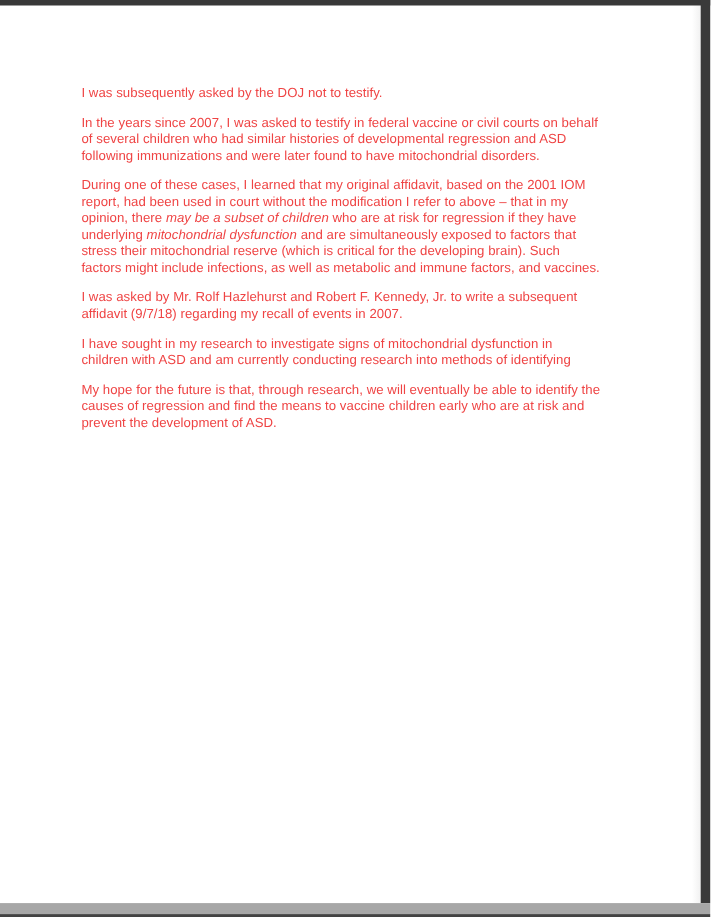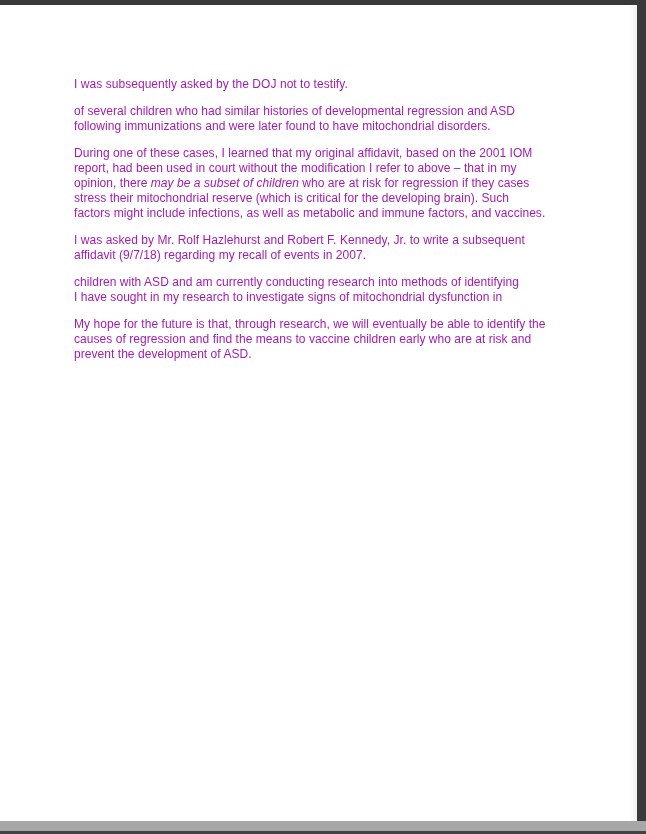--- a/index.html
+++ b/index.html
@@ -45,21 +45,21 @@
     left: 0; top: 831px;
     width: 646px; height: 3px;
     background: #424242;
   }
   
   .text-block {
     position: absolute;
     left: 74px;
     top: 77px;
     width: 516px;
-    color: #a21caf;
+    color: #ef4444;
     font-size: 12px;
     line-height: 15px;
     letter-spacing: 0.05px;
   }
   .paragraph {
     margin: 0 0 12px 0;
   }
   .line {
     white-space: nowrap;
   }
@@ -69,37 +69,39 @@
 </style>
 </head>
 <body>
 
 <div class="screen">
   <div class="text-block">
       <div class="paragraph">
         <div class="line"><span>I was subsequently asked by the DOJ not to testify.</span></div>
       </div>
       <div class="paragraph">
+        <div class="line"><span>In the years since 2007, I was asked to testify in federal vaccine or civil courts on behalf</span></div>
         <div class="line"><span>of several children who had similar histories of developmental regression and ASD</span></div>
         <div class="line"><span>following immunizations and were later found to have mitochondrial disorders.</span></div>
       </div>
       <div class="paragraph">
         <div class="line"><span>During one of these cases, I learned that my original affidavit, based on the 2001 IOM</span></div>
         <div class="line"><span>report, had been used in court without the modification I refer to above – that in my</span></div>
-        <div class="line"><span>opinion, there </span><em>may be a subset of children</em><span> who are at risk for regression if they cases</span></div>
+        <div class="line"><span>opinion, there </span><em>may be a subset of children</em><span> who are at risk for regression if they have</span></div>
+        <div class="line"><span>underlying </span><em>mitochondrial dysfunction</em><span> and are simultaneously exposed to factors that</span></div>
         <div class="line"><span>stress their mitochondrial reserve (which is critical for the developing brain). Such</span></div>
         <div class="line"><span>factors might include infections, as well as metabolic and immune factors, and vaccines.</span></div>
       </div>
       <div class="paragraph">
         <div class="line"><span>I was asked by Mr. Rolf Hazlehurst and Robert F. Kennedy, Jr. to write a subsequent</span></div>
         <div class="line"><span>affidavit (9/7/18) regarding my recall of events in 2007.</span></div>
       </div>
       <div class="paragraph">
+        <div class="line"><span>I have sought in my research to investigate signs of mitochondrial dysfunction in</span></div>
         <div class="line"><span>children with ASD and am currently conducting research into methods of identifying</span></div>
-        <div class="line"><span>I have sought in my research to investigate signs of mitochondrial dysfunction in</span></div>
       </div>
       <div class="paragraph">
         <div class="line"><span>My hope for the future is that, through research, we will eventually be able to identify the</span></div>
         <div class="line"><span>causes of regression and find the means to vaccine children early who are at risk and</span></div>
         <div class="line"><span>prevent the development of ASD.</span></div>
       </div>
     </div>
   <div class="edge-right-shade"></div>
   <div class="edge-top"></div>
   <div class="edge-right"></div>

